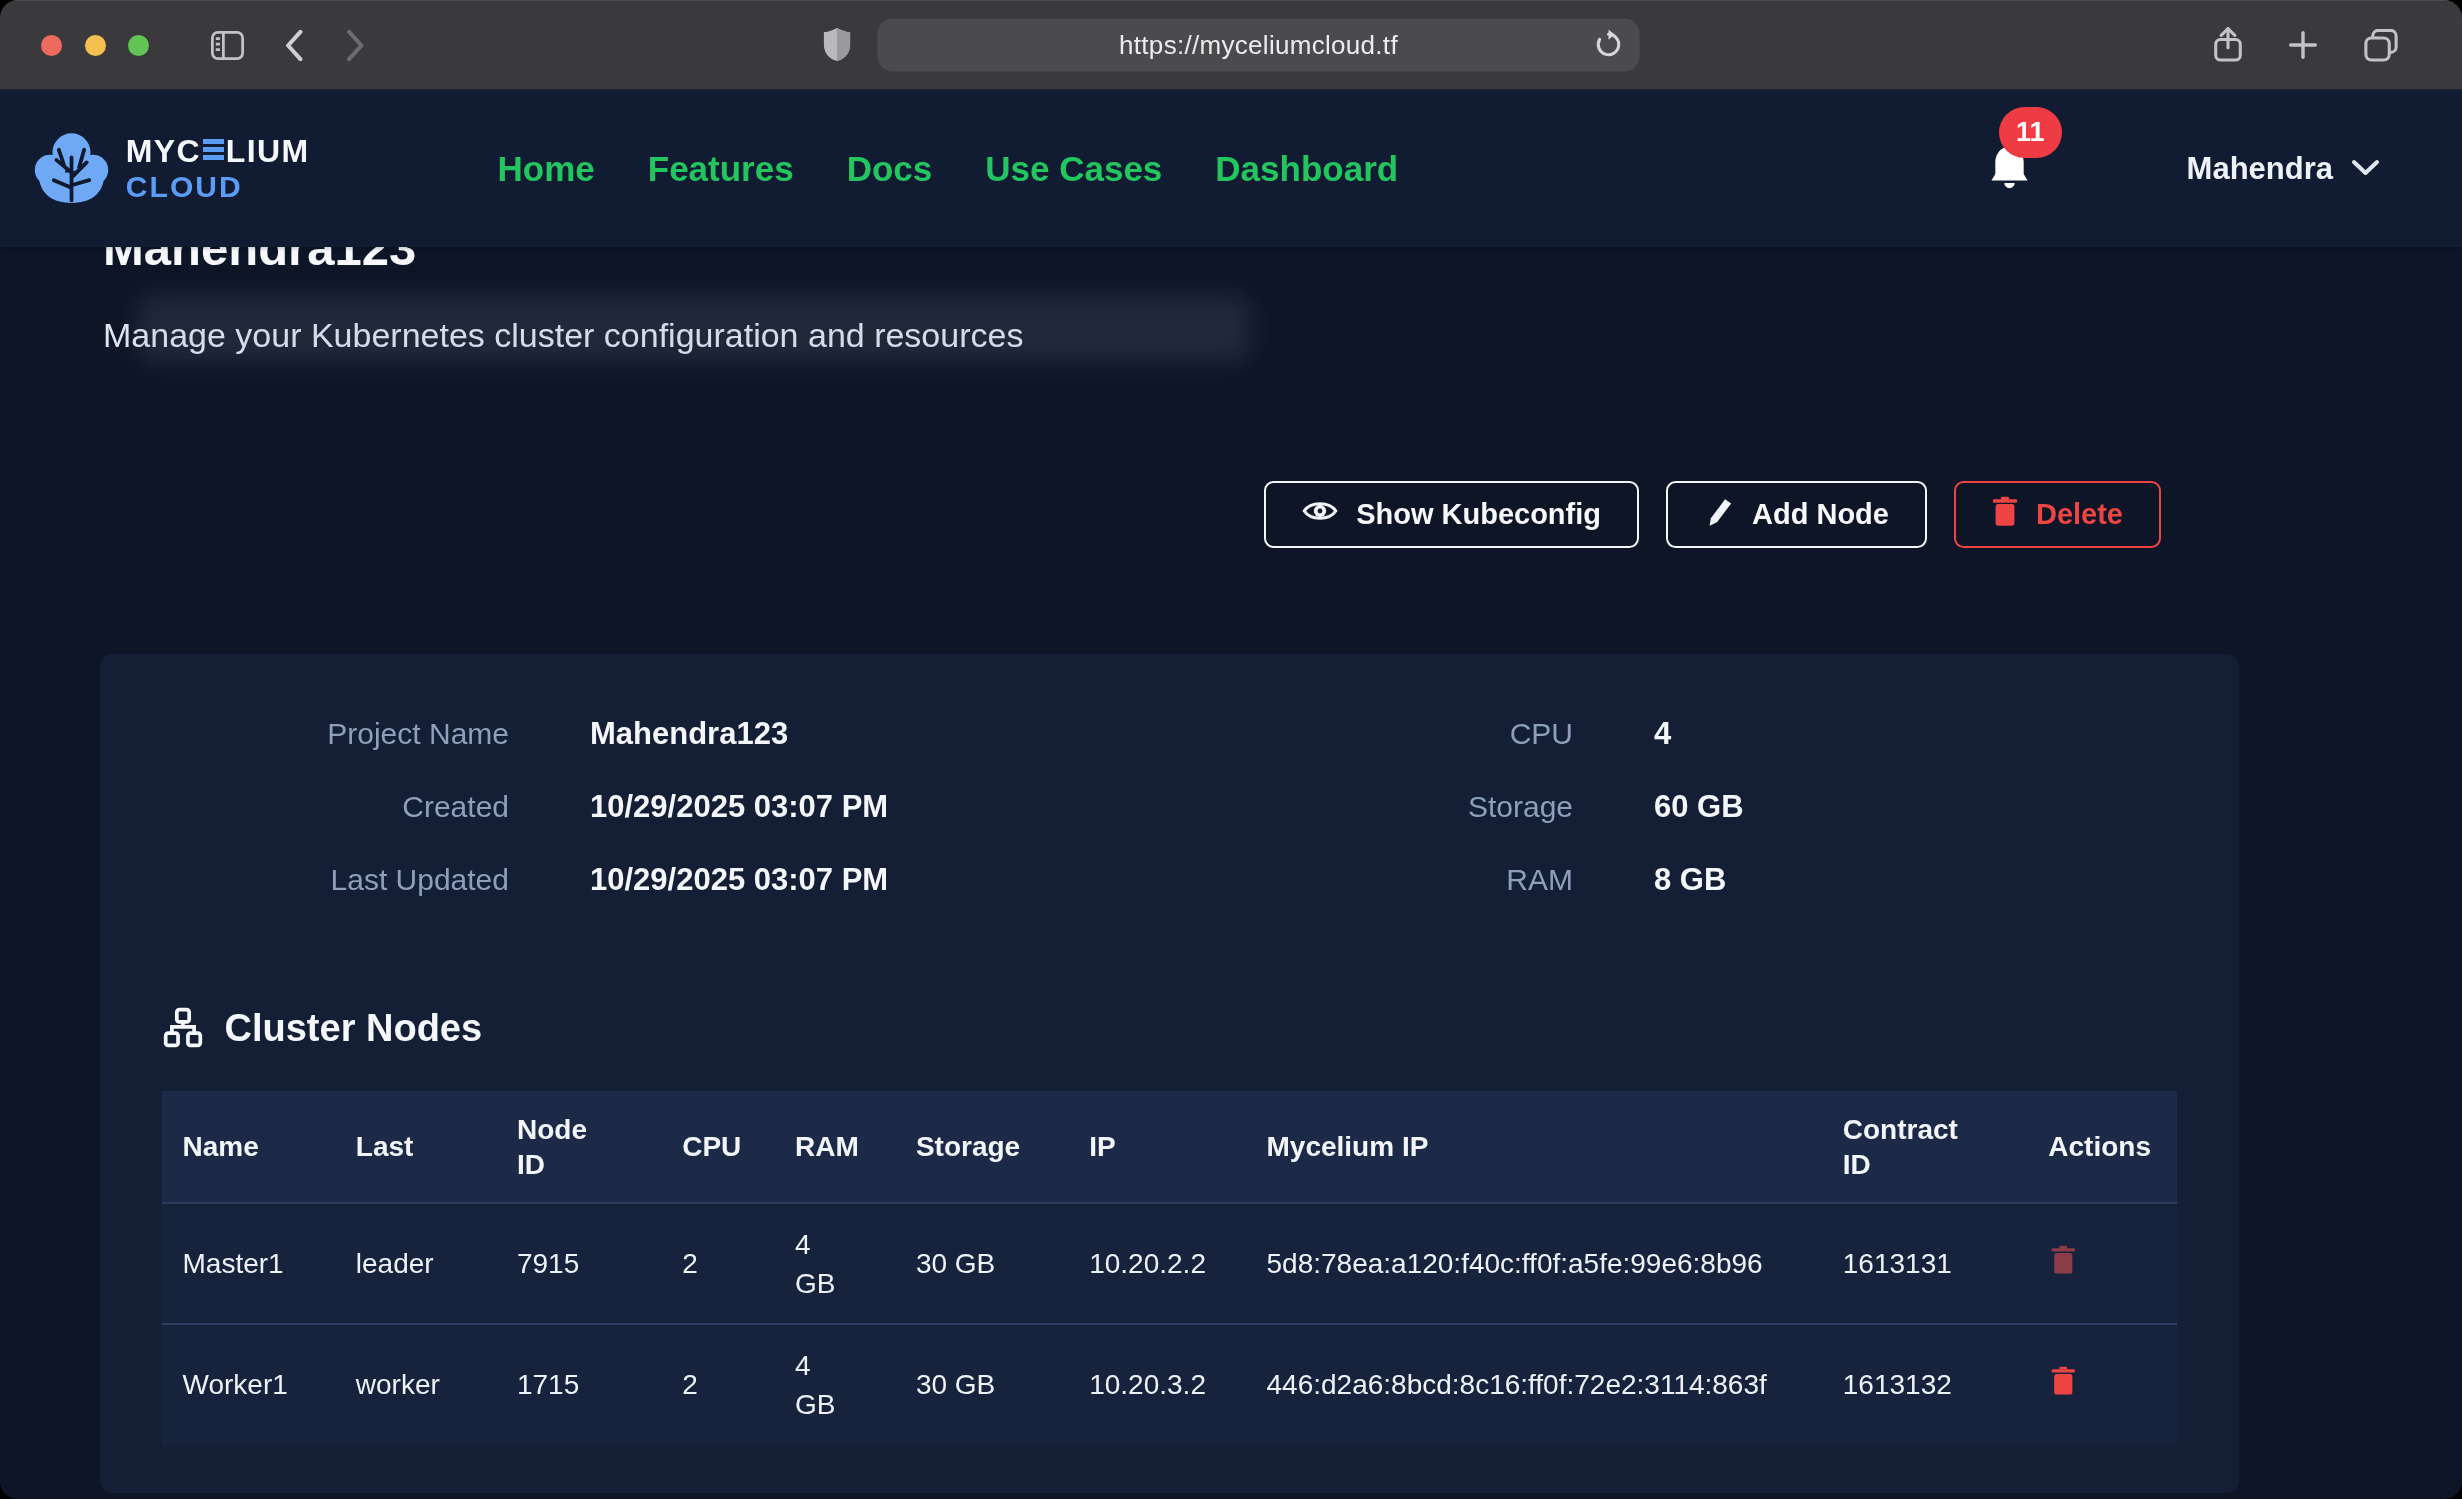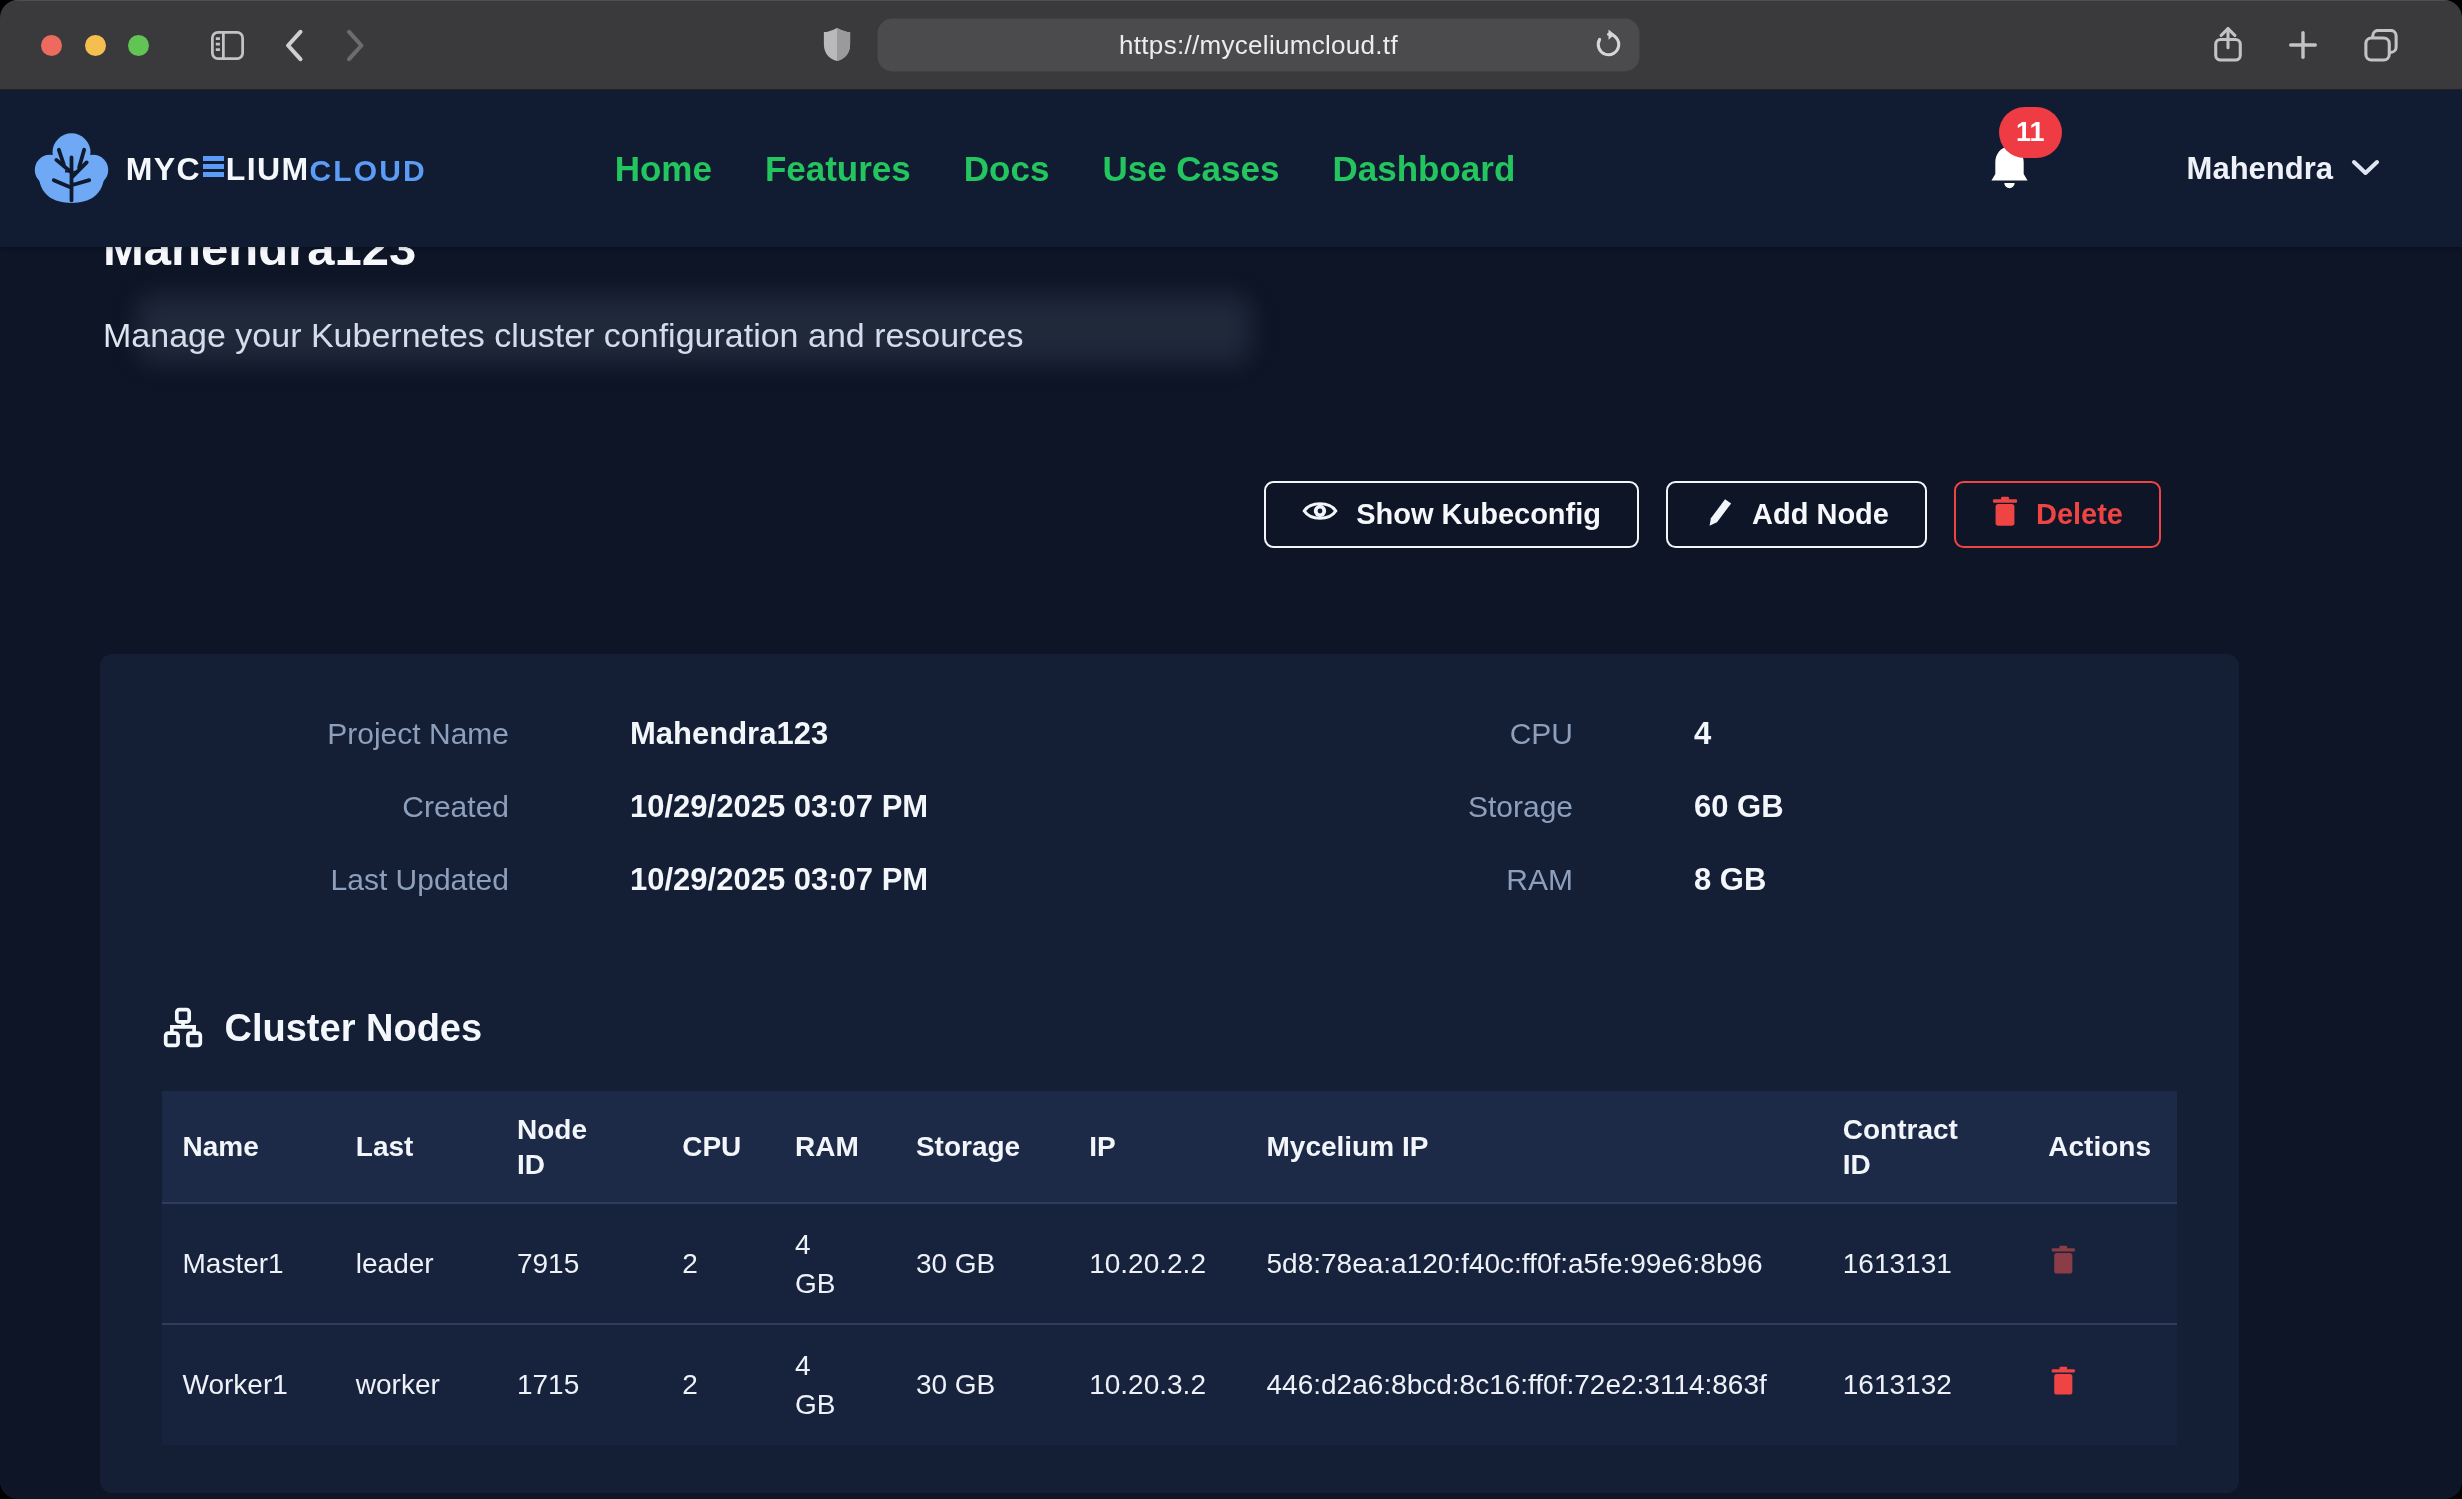--- a/index.html
+++ b/index.html
@@ -28,21 +28,21 @@
   .tb-right { position: absolute; right: 63px; top: 50%; transform: translateY(-50%);
               display: flex; align-items: center; gap: 45px; }
 
   
   .site { position: relative; height: 1408px; background: #0d1526; }
 
   .navbar { position: relative; z-index: 5; height: 157px; background: #111c32;
             display: flex; align-items: center; padding: 0 82px 0 31px;
             box-shadow: 0 2.1px 4.1px rgba(0,0,0,0.25); }
   .brand { display: flex; align-items: center; gap: 13.7px; cursor: pointer; }
-  .brand-text { display: flex; line-height: 1; }
+  .brand-text { display: flex; flex-direction: column; line-height: 1; }
   .brand-top { color: #f4f7fb; font-weight: bold; font-size: 32px; letter-spacing: 1.4px;
                display: flex; align-items: center; }
   .brand-e { display: inline-block; width: 20.5px; height: 24.6px; margin: 0 2.1px;
              background: repeating-linear-gradient(to bottom, #5b9cf6 0 4.8px, transparent 4.8px 8.2px); }
   .brand-bottom { color: #5b9cf6; font-weight: bold; font-size: 30px; letter-spacing: 2.1px; margin-top: 4.1px; }
   .nav-links { display: flex; align-items: center; gap: 53px; margin-left: 188px; }
   .nav-link { color: #22c55e; font-size: 35px; font-weight: bold; cursor: pointer; white-space: nowrap; text-align: right; }
   .nav-right { margin-left: auto; display: flex; align-items: center; }
   .bell-wrap { position: relative; margin-right: 147px; cursor: pointer; }
   .badge { position: absolute; top: -36px; left: 12.3px; min-width: 63px; height: 51px; padding: 0 6.8px;
@@ -66,21 +66,21 @@
          font-family: "Liberation Sans", sans-serif; }
   .btn-outline { border: 2.1px solid #f2f5fa; color: #f6f8fc; }
   .btn-danger  { border: 2.1px solid #ef4444; color: #ef4444; }
 
   
   .panel { margin: 106px 223px 0 100px; background: #141f36; border-radius: 12.3px;
            padding: 62px 62px 48px 62px; }
   .info-wrap { display: flex; }
   .info-left { width: 1066px; }
   .info-right { flex: 1; }
-  .info-row { display: flex; margin-bottom: 37px; align-items: baseline; gap: 40px; }
+  .info-row { display: flex; margin-bottom: 37px; align-items: baseline; }
   .info-label { color: #8e9fbc; font-size: 30px; text-align: right; flex-shrink: 0; }
   .info-left .info-label { width: 347px; }
   .info-right .info-label { width: 345px; }
   .info-value { color: #f3f6fa; font-size: 31px; font-weight: bold; margin-left: 81px; }
 
   .section-heading { display: flex; align-items: center; gap: 20.5px; margin-top: 72px; }
   .section-title { color: #f4f7fb; font-size: 38px; font-weight: bold; }
 
   table.nodes { width: 100%; margin-top: 41px; border-collapse: collapse; table-layout: fixed; }
   .nodes thead tr { background: #1d2a47; }

